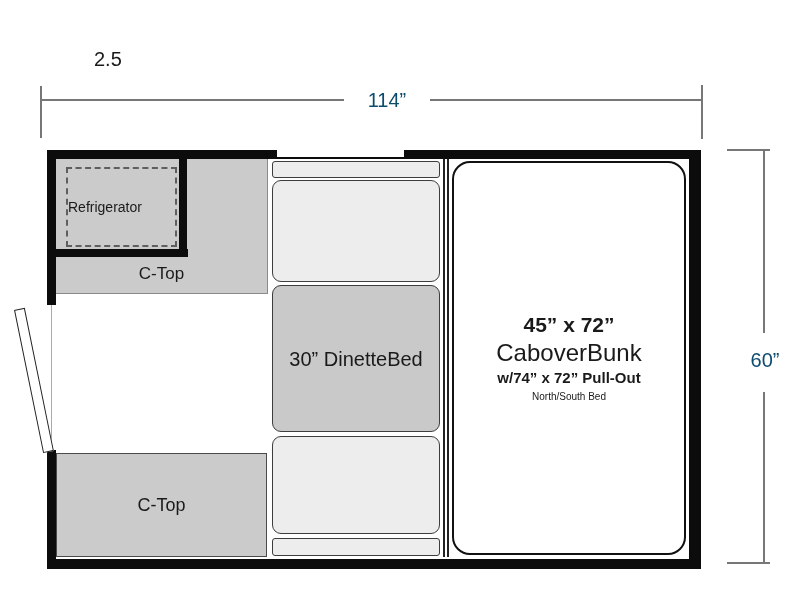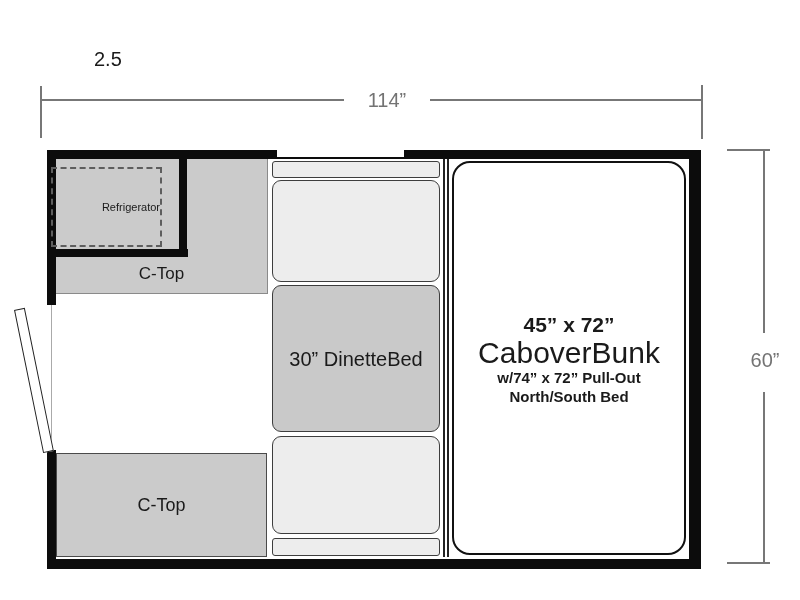--- a/index.html
+++ b/index.html
@@ -6,21 +6,21 @@
   body{
     width:800px;height:600px;background:#ffffff;
     font-family:"Liberation Sans", sans-serif;color:#1a1a1a;
     position:relative;overflow:hidden;
   }
   .abs{position:absolute;}
 
   
   .dimline{background:#777;}
   .dim-text{
-    font-size:20px;color:#737373;text-align:center;
+    font-size:20px;color:#0c4a6e;text-align:center;
     line-height:24px;
   }
 
   
   .model-label{left:94px;top:48px;font-size:20px;}
 
   
   .plan{left:47px;top:150px;width:654px;height:419px;background:#0c0c0c;}
   .plan-inner{left:9px;top:9px;width:633px;height:400px;background:#ffffff;}
 
@@ -35,24 +35,24 @@
   }
 
   
   .counter-top{
     left:9px;top:9px;width:211px;height:134px;background:#cbcbcb;
     border-right:1px solid #8a8a8a;border-bottom:1px solid #8a8a8a;
   }
   .fridge-wall-v{left:132px;top:5px;width:8px;height:102px;background:#0c0c0c;}
   .fridge-wall-h{left:2px;top:99px;width:139px;height:8px;background:#0c0c0c;}
   .fridge{
-    left:4px;top:17px;width:107px;height:76px;
+    left:19px;top:17px;width:107px;height:76px;
     border:2px dashed #5e5e5e;
-    display:flex;align-items:center;justify-content:flex-end;
-    font-size:11px;
+    display:flex;align-items:center;justify-content:flex-start;
+    font-size:14px;
   }
   .ctop-top-label{left:9px;top:114px;width:211px;text-align:center;font-size:17px;}
 
   
   .cushion{
     background:#ededed;border:1.5px solid #3d3d3d;border-radius:9px;
     box-sizing:border-box;
   }
   .strip{
     background:#ededed;border:1px solid #3d3d3d;border-radius:3px;
@@ -74,23 +74,23 @@
   .divider-b{left:400px;top:9px;width:1.5px;height:398px;background:#222;}
 
   
   .bunk{
     left:405px;top:11px;width:234px;height:394px;background:#ffffff;
     border:2px solid #111;border-radius:18px;box-sizing:border-box;
     display:flex;flex-direction:column;align-items:center;justify-content:center;
     text-align:center;
   }
   .bunk-l1{font-size:21px;line-height:27px;font-weight:bold;}
-  .bunk-l2{font-size:30px;line-height:30px;}
+  .bunk-l2{font-size:24px;line-height:30px;}
   .bunk-l3{font-size:15px;line-height:19px;font-weight:600;}
-  .bunk-l4{font-size:15px;line-height:19px;font-weight:700;}
+  .bunk-l4{font-size:10px;line-height:19px;font-weight:400;}
 
   
   .counter-bottom{
     left:9px;top:303px;width:211px;height:104px;background:#cbcbcb;
     border:1px solid #4a4a4a;box-sizing:border-box;
     display:flex;align-items:center;justify-content:center;
     font-size:18px;
   }
 </style>
 </head>

